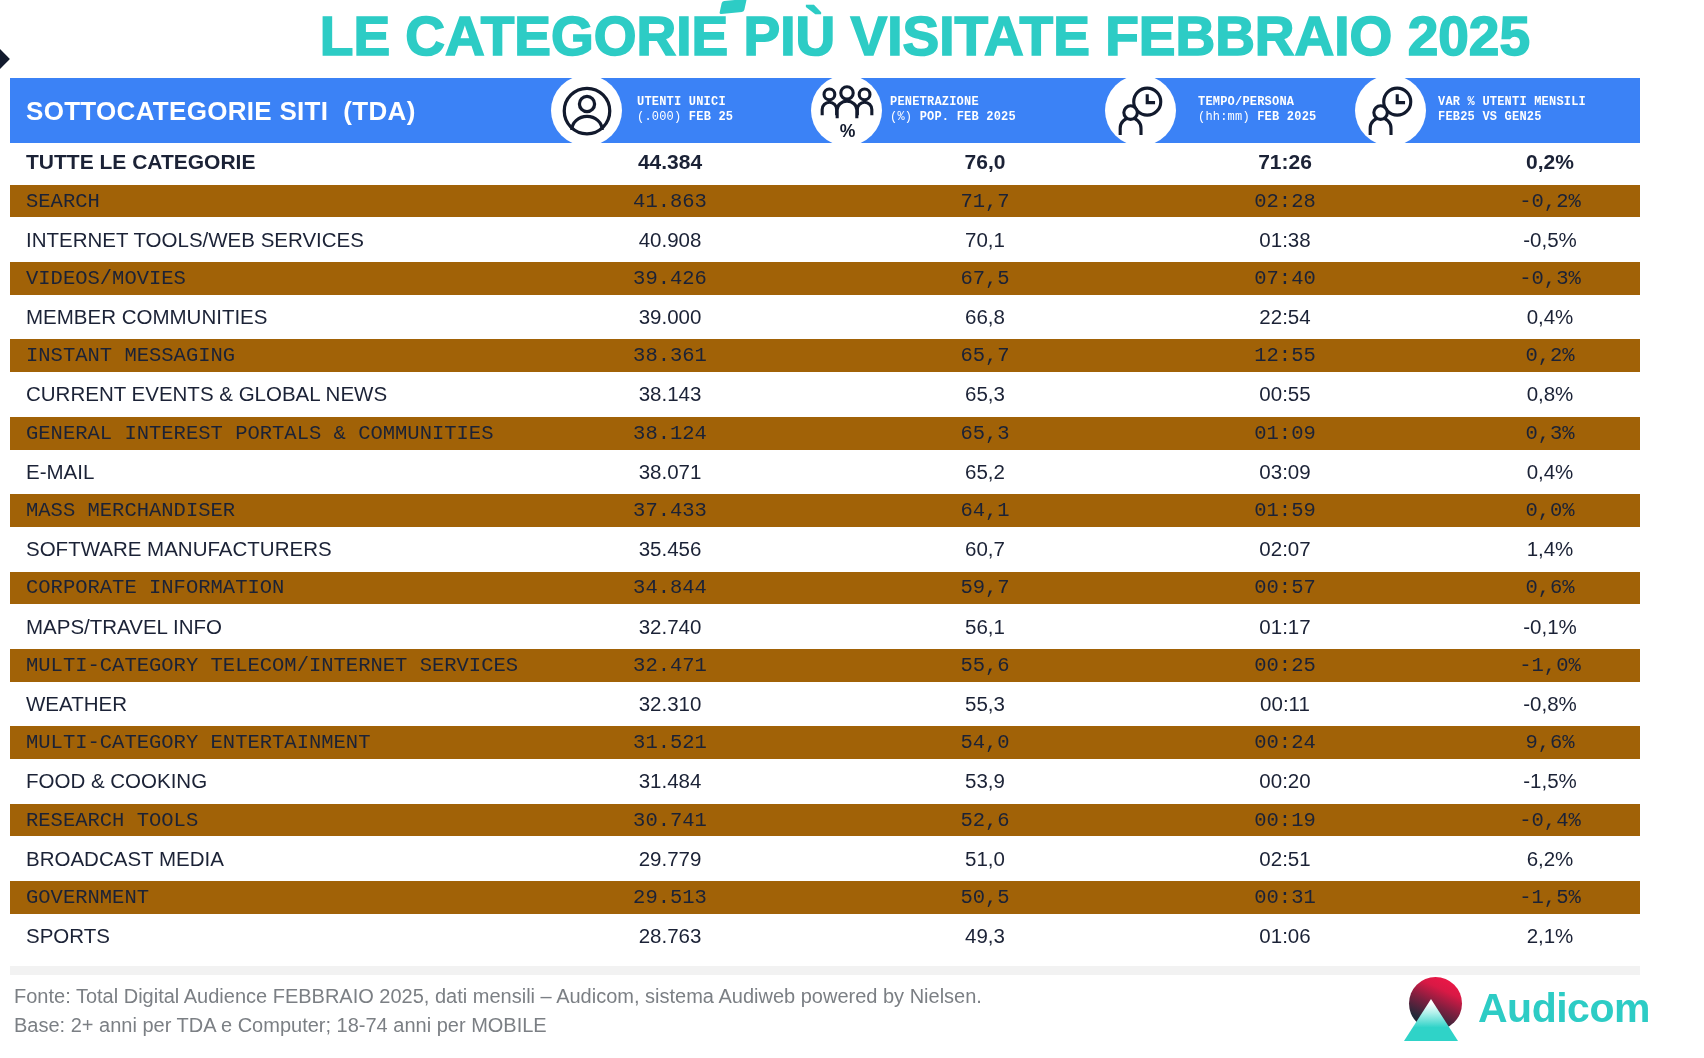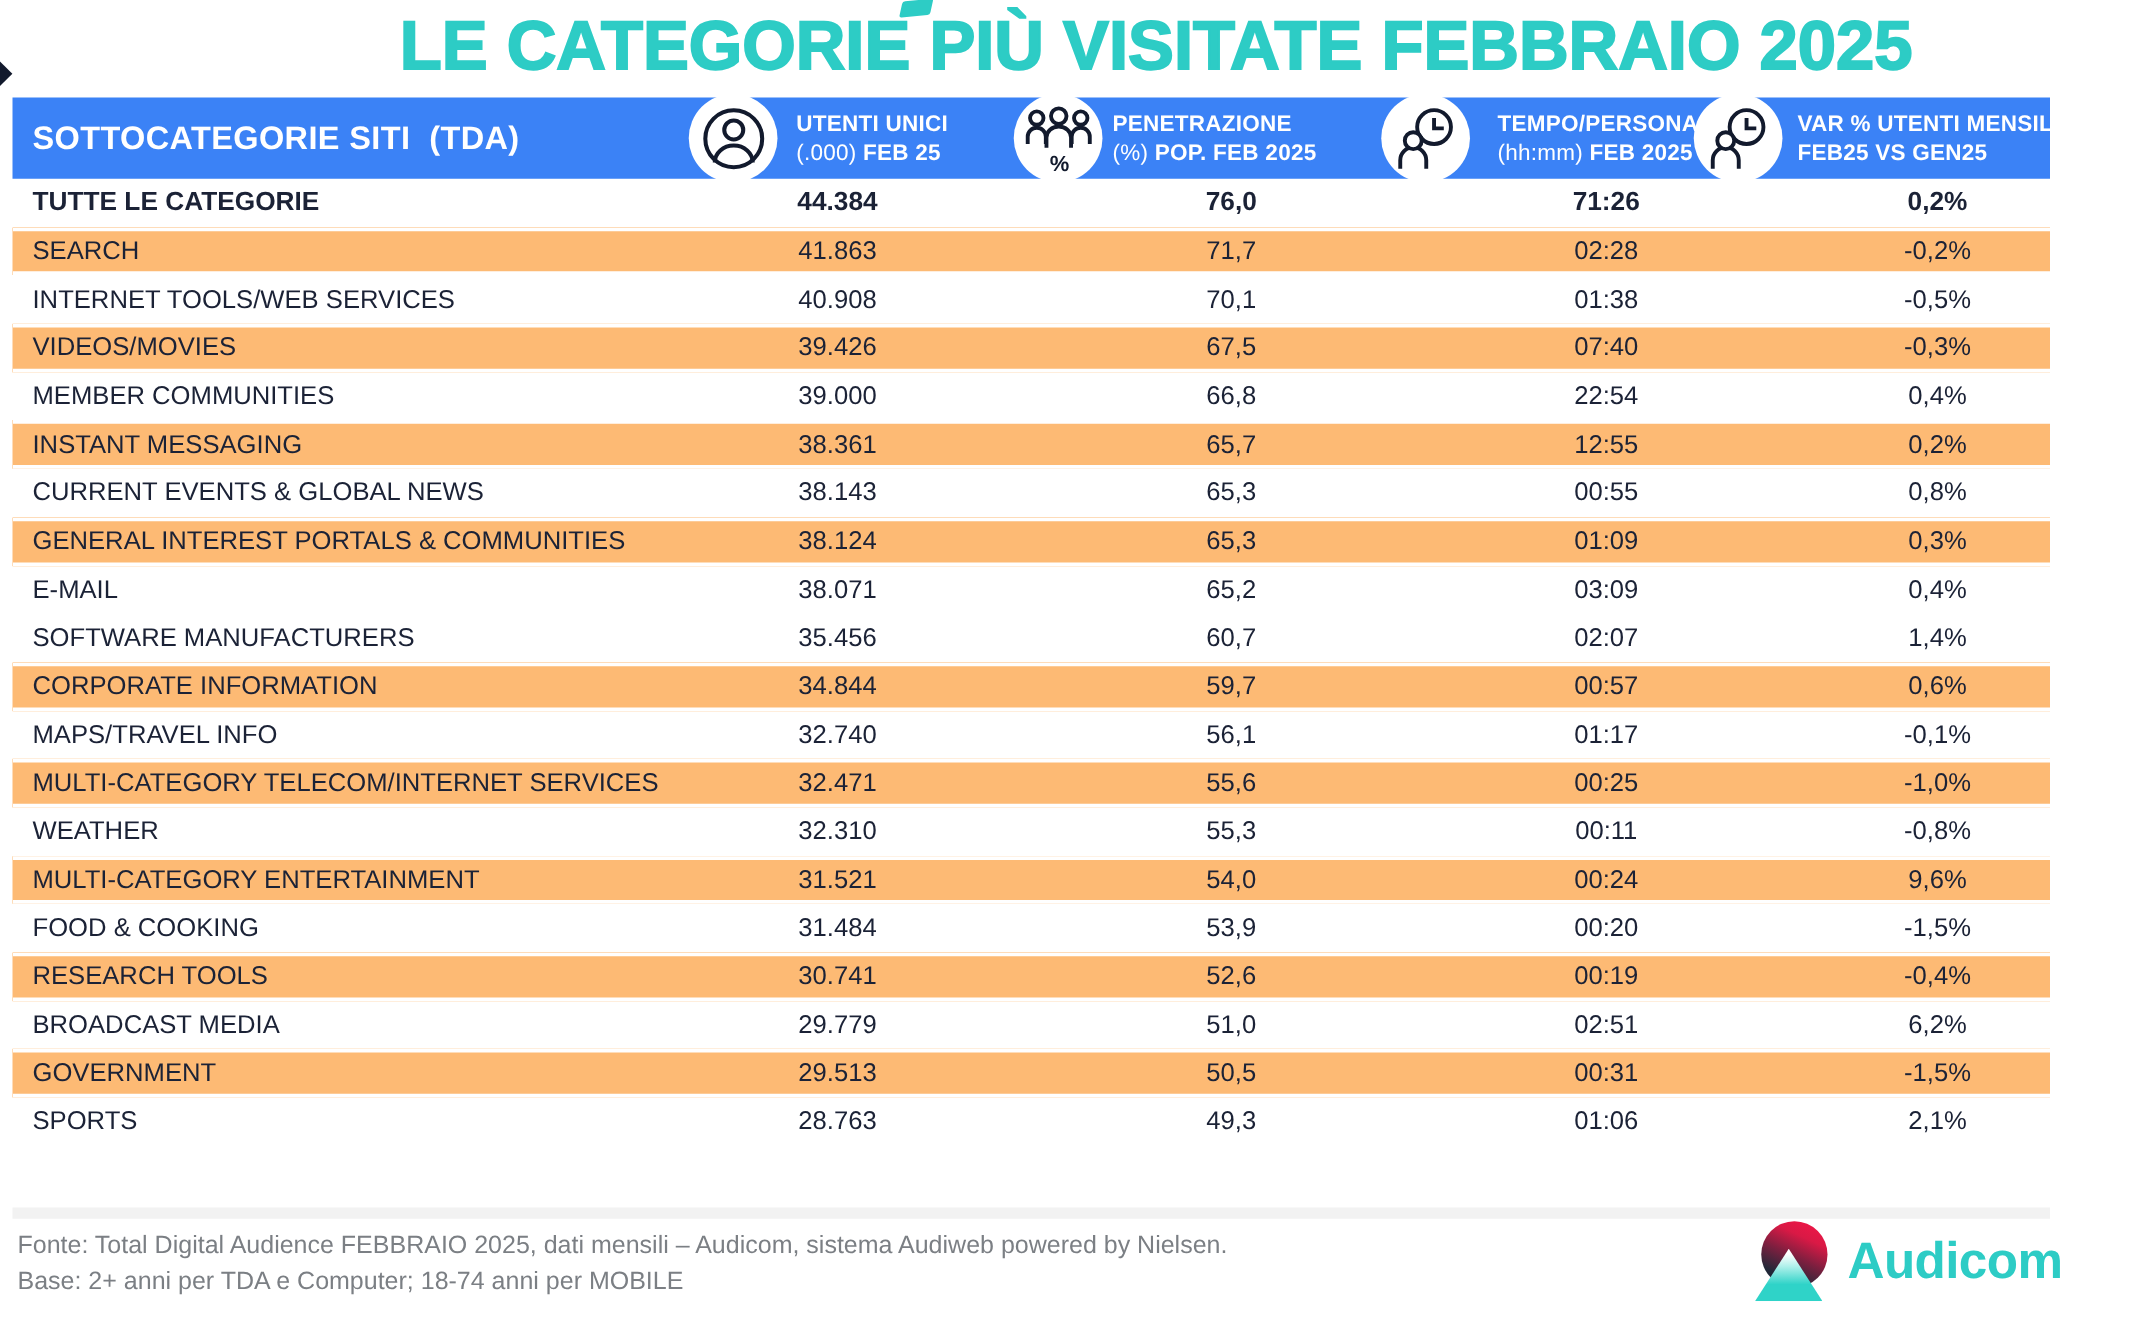--- a/index.html
+++ b/index.html
@@ -17,37 +17,37 @@
 
   .table-wrap { position:absolute; left:10px; top:78px; width:1630px; }
 
   
   .thead { position:relative; height:65px; background:#3b82f6; color:#fff; }
   .thead .col1-label { position:absolute; left:16px; top:50%; transform:translateY(-50%);
                        font-size:26px; font-weight:bold; letter-spacing:0.3px; white-space:pre; }
   .hicon { position:absolute; top:-3px; width:71px; height:71px; background:#fff; border-radius:50%;
            display:flex; align-items:center; justify-content:center; overflow:visible; }
   .hicon svg { display:block; }
-  .htext { position:absolute; top:50%; transform:translateY(-50%); font-size:18px;
-           line-height:1.3; font-weight:bold; letter-spacing:0.2px; white-space:nowrap; }
+  .htext { position:absolute; top:50%; transform:translateY(-50%); font-size:12px;
+           line-height:1.3; font-weight:bold; letter-spacing:0.2px; white-space:nowrap;font-family:Liberation Mono, monospace; }
   .htext .light { font-weight:normal; }
   .hicon.i2 { left:541px; }  .htext.t2 { left:627px; }
   .hicon.i3 { left:801px; }  .htext.t3 { left:880px; }
   .hicon.i4 { left:1095px; } .htext.t4 { left:1188px; }
   .hicon.i5 { left:1345px; } .htext.t5 { left:1428px; }
 
   
   .tbody { position:relative; }
   .row { display:grid; grid-template-columns:560px 200px 430px 170px 270px;
          height:38.7px; align-items:center; font-size:20.5px; }
   .row > div { white-space:nowrap; }
   .c0 { padding-left:16px; }
   .c1,.c2,.c3,.c4 { text-align:center; }
   .c4 { padding-left:90px; }
-  .row.alt { background:#fdba74; box-shadow:inset 0 3px 0 #fff, inset 0 -3px 0 #fff; }
+  .row.alt { background:#a16207; box-shadow:inset 0 3px 0 #fff, inset 0 -3px 0 #fff;font-family:Liberation Mono, monospace; }
   .row.total { font-weight:bold; font-size:21px; }
 
   .bottom-strip { position:absolute; left:10px; top:966px; width:1630px; height:9px; background:#F2F2F2; }
 
   .footer { position:absolute; left:14px; top:982px; font-size:20px; line-height:29px; color:#7B7F84; }
 
   
   .logo { position:absolute; left:1401px; top:973px; display:flex; align-items:center; }
   .logo-mark { position:relative; width:64px; height:66px; }
   .logo-circle { position:absolute; left:8px; top:4px; width:53px; height:53px; border-radius:50%;
@@ -182,20 +182,27 @@
     <div class="c3">01:09</div>
     <div class="c4">0,3%</div>
   </div>
       <div class="row">
     <div class="c0">E-MAIL</div>
     <div class="c1">38.071</div>
     <div class="c2">65,2</div>
     <div class="c3">03:09</div>
     <div class="c4">0,4%</div>
   </div>
+      <div class="row alt">
+    <div class="c0">MASS MERCHANDISER</div>
+    <div class="c1">37.433</div>
+    <div class="c2">64,1</div>
+    <div class="c3">01:59</div>
+    <div class="c4">0,0%</div>
+  </div>
       <div class="row">
     <div class="c0">SOFTWARE MANUFACTURERS</div>
     <div class="c1">35.456</div>
     <div class="c2">60,7</div>
     <div class="c3">02:07</div>
     <div class="c4">1,4%</div>
   </div>
       <div class="row alt">
     <div class="c0">CORPORATE INFORMATION</div>
     <div class="c1">34.844</div>

